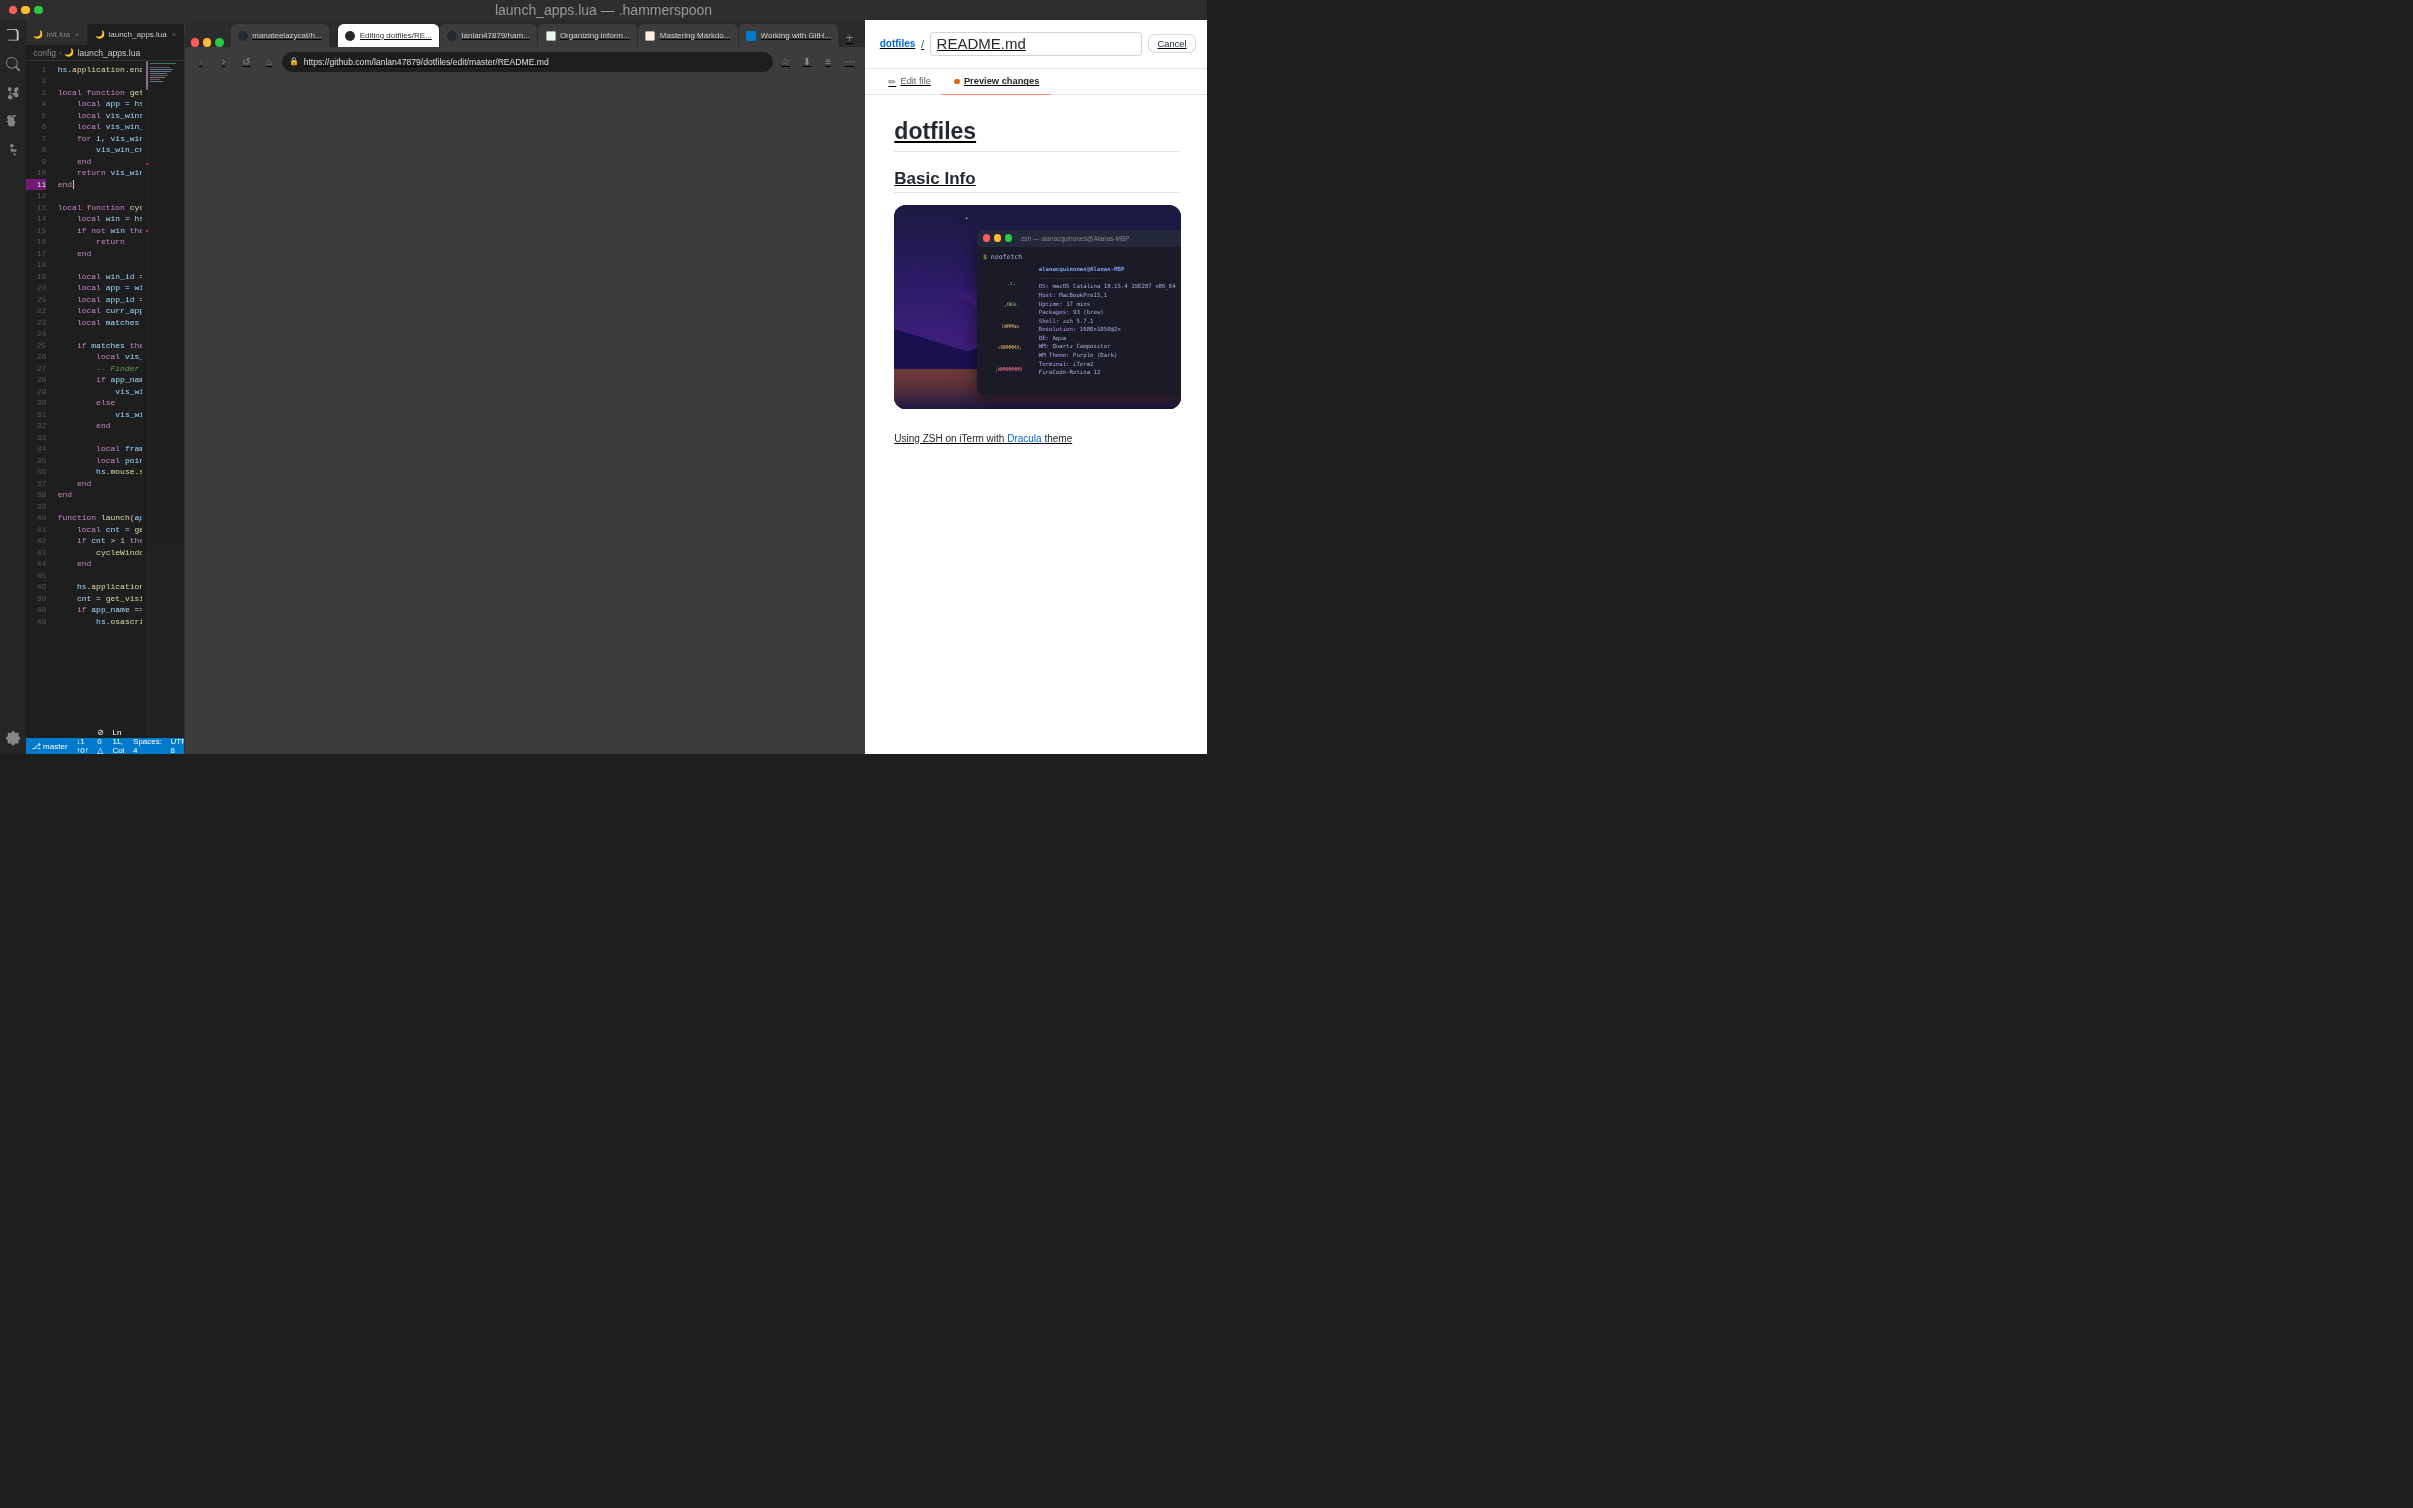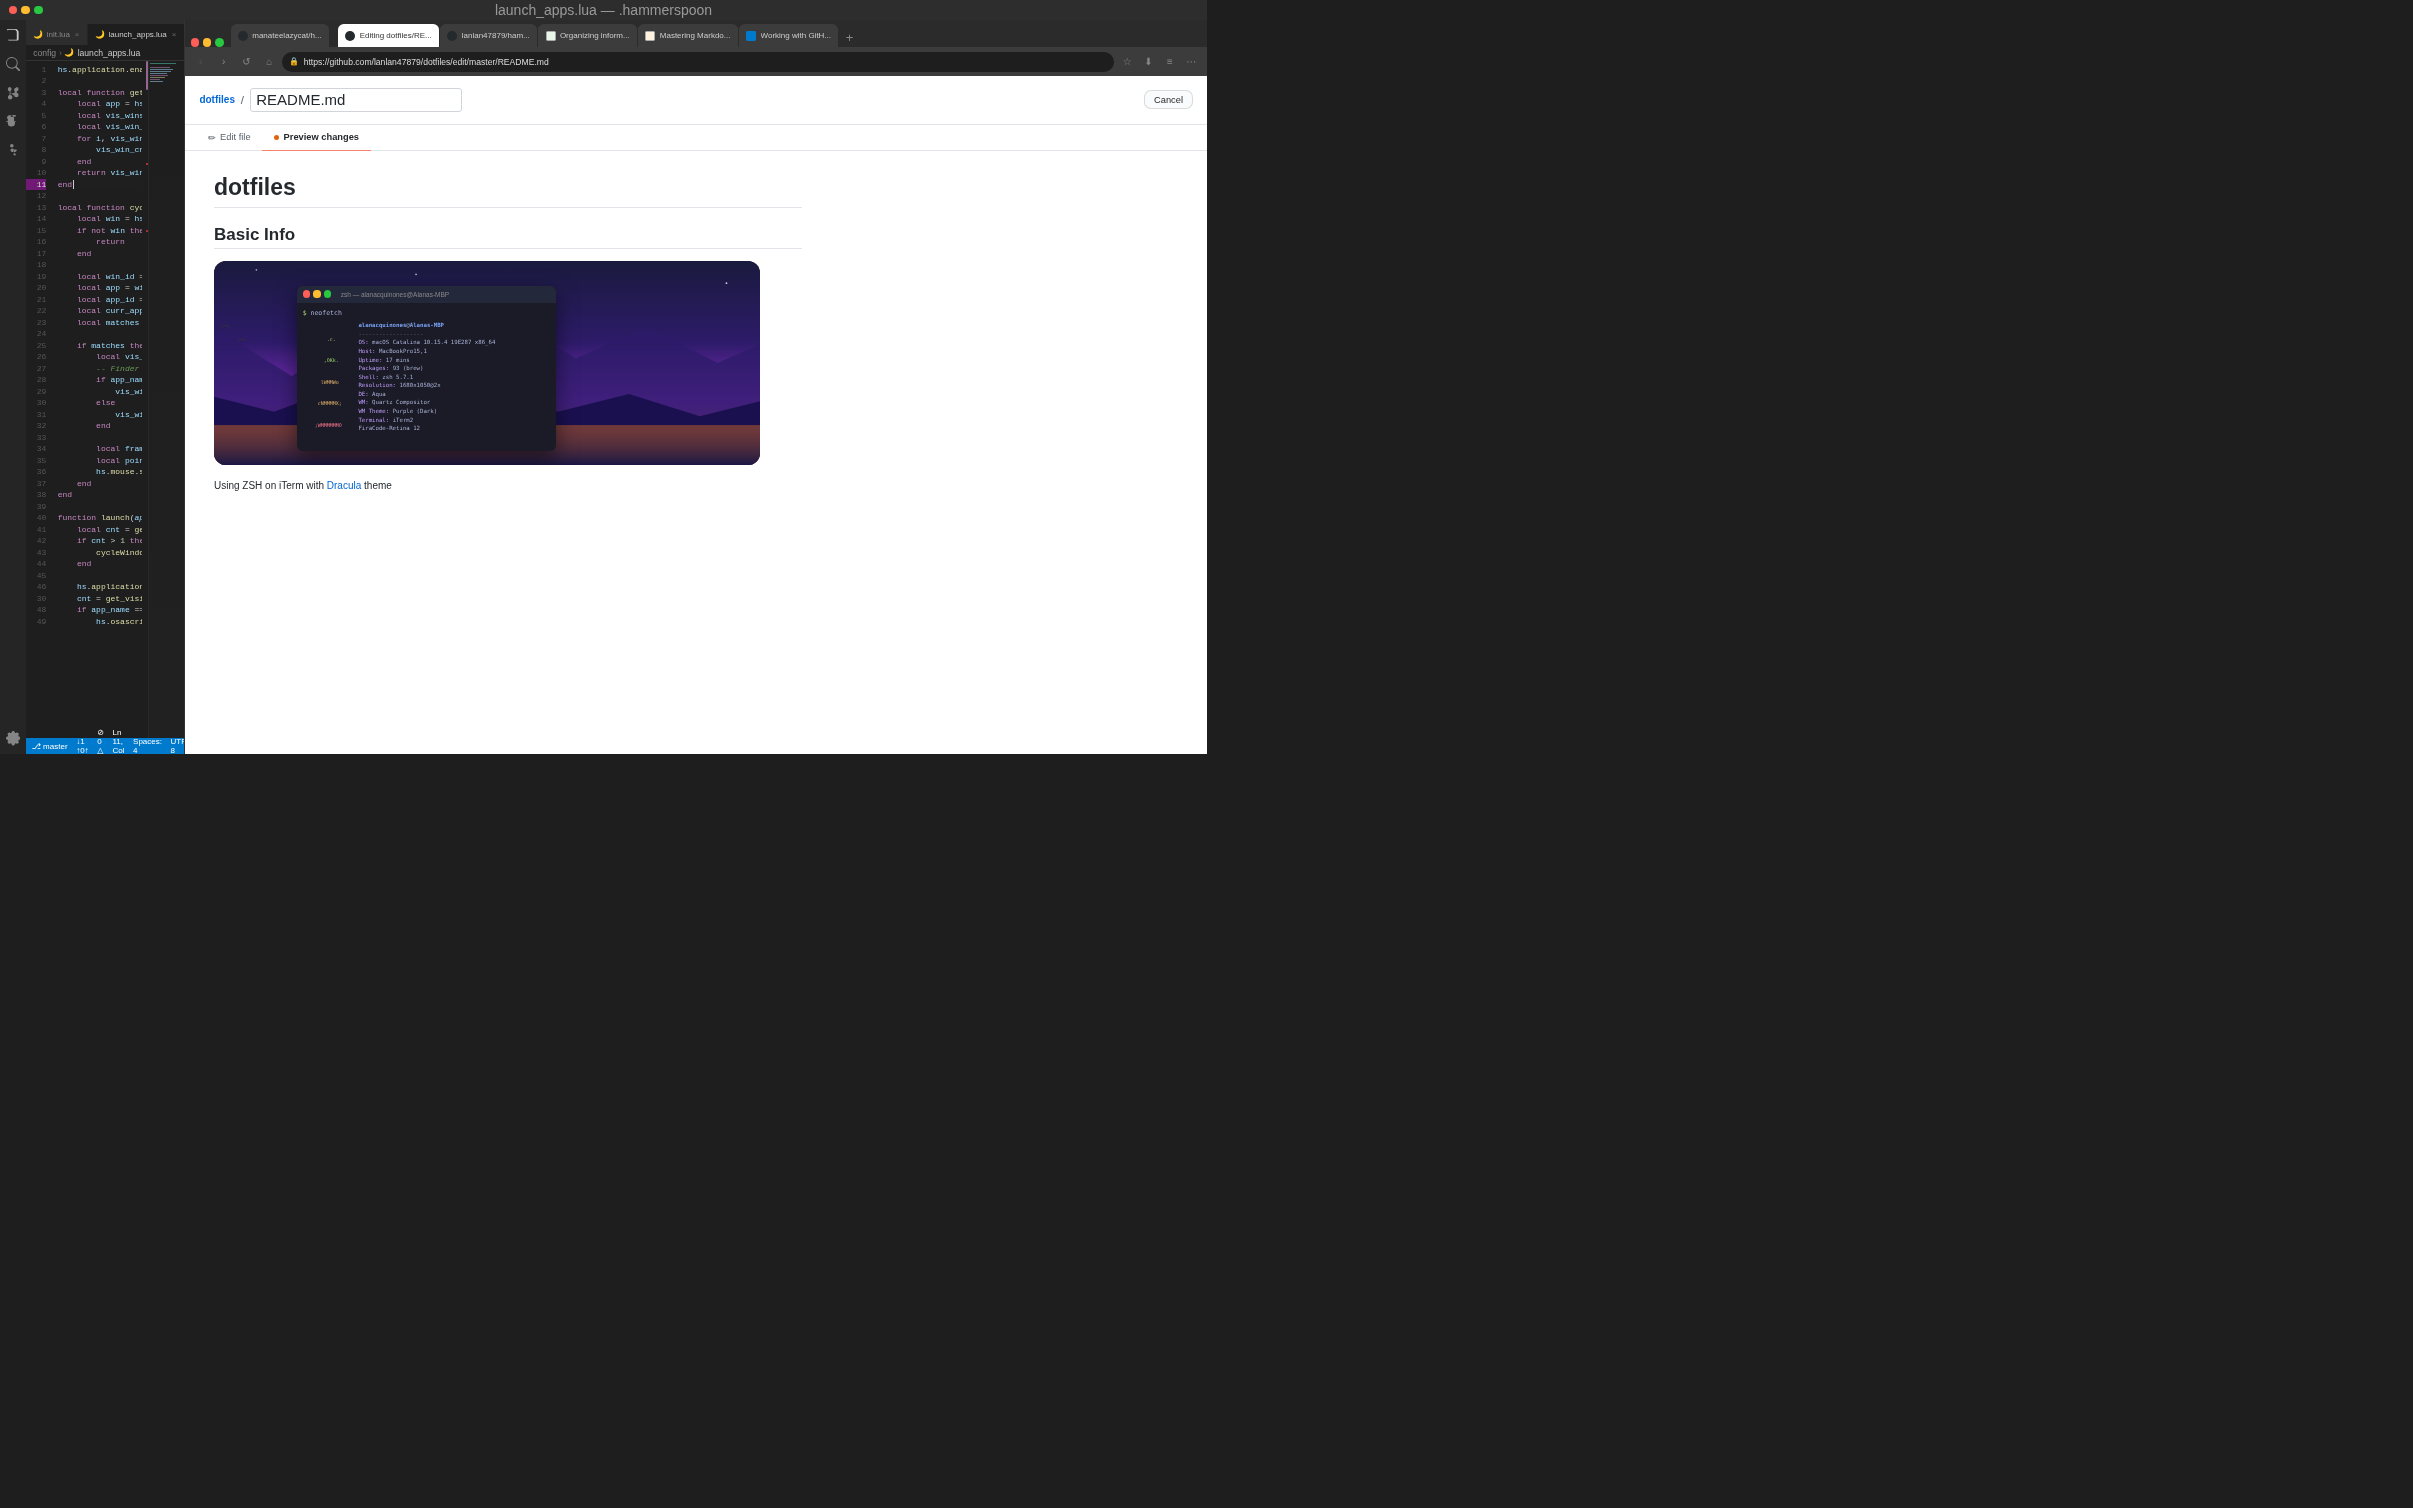--- a/index.html
+++ b/index.html
@@ -139,22 +139,23 @@
       font-size: 8px;
       color: white;
       gap: 8.6px;
     }
     .status-item { display: flex; align-items: center; gap: 2.2px; }
 
     
     .browser-panel {
       flex: 1;
       display: flex;
-      flex-direction: column;
+      flex-direction: row;
       background: #fff;
+      text-decoration: underline;
     }
 
     
     .browser-chrome {
       background: #3c3c3c;
       display: flex;
       flex-direction: column;
     }
     .browser-tabs {
       height: 27px;
@@ -301,21 +302,21 @@
     .md-p { font-size: 10px; color: #24292e; line-height: 1.6; margin-bottom: 11.5px; }
     .md-link { color: #0366d6; text-decoration: none; }
 
     
     .terminal-screenshot {
       width: 100%;
       max-width: 546px;
       height: 204px;
       border-radius: 12px;
       overflow: hidden;
-      margin-bottom: 13px;
+      margin-bottom: 22px;
       position: relative;
       background: linear-gradient(135deg, #1a1a2e 0%, #16213e 30%, #0f3460 60%, #533483 80%, #e94560 100%);
     }
     .terminal-window {
       position: absolute;
       top: 25px;
       left: 83px;
       width: 259px;
       height: 165px;
       background: #1a1b26;

